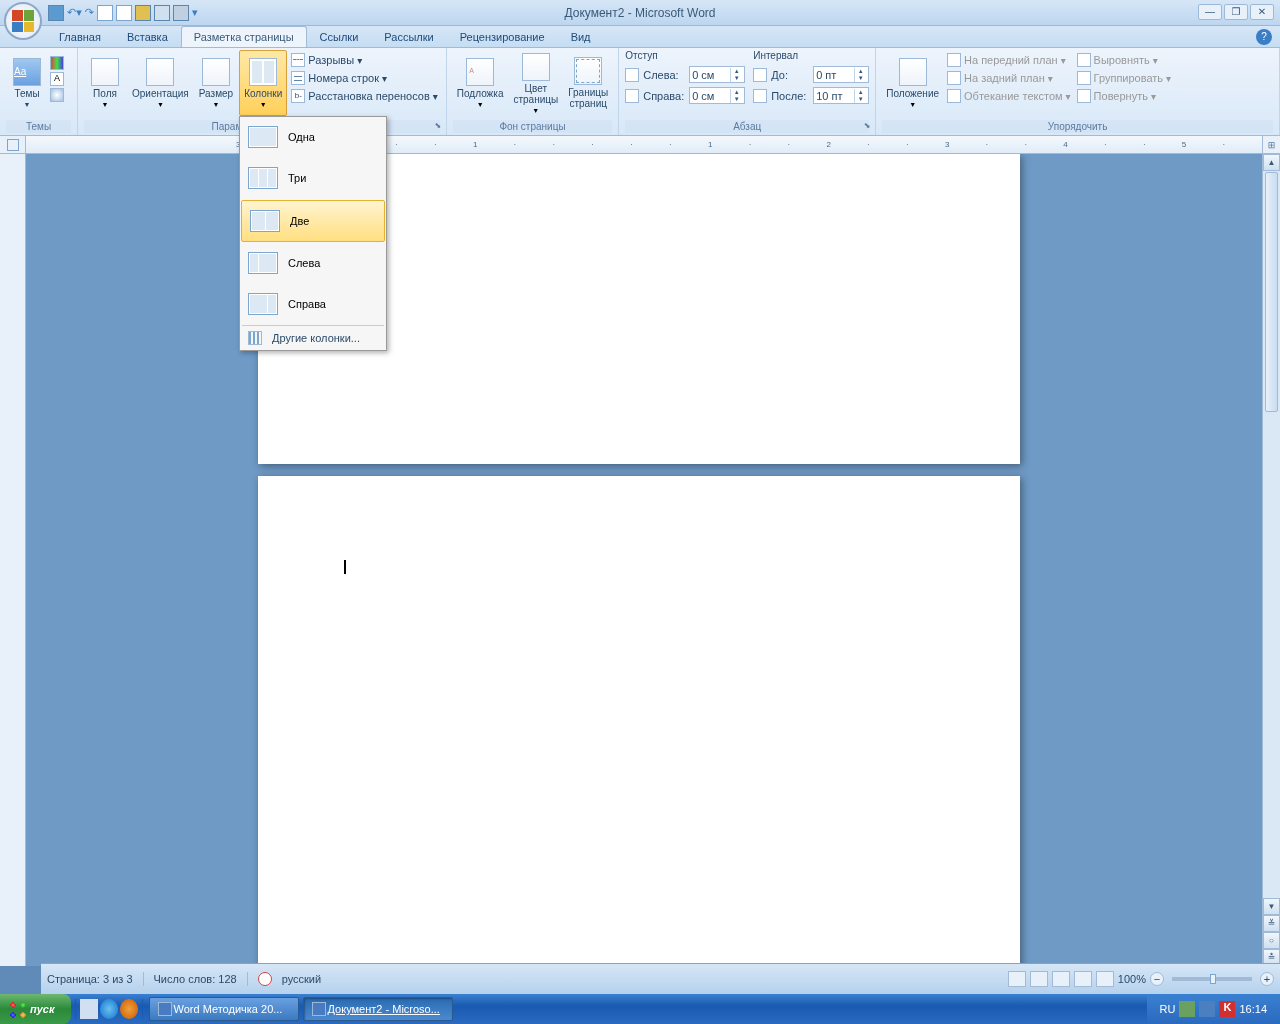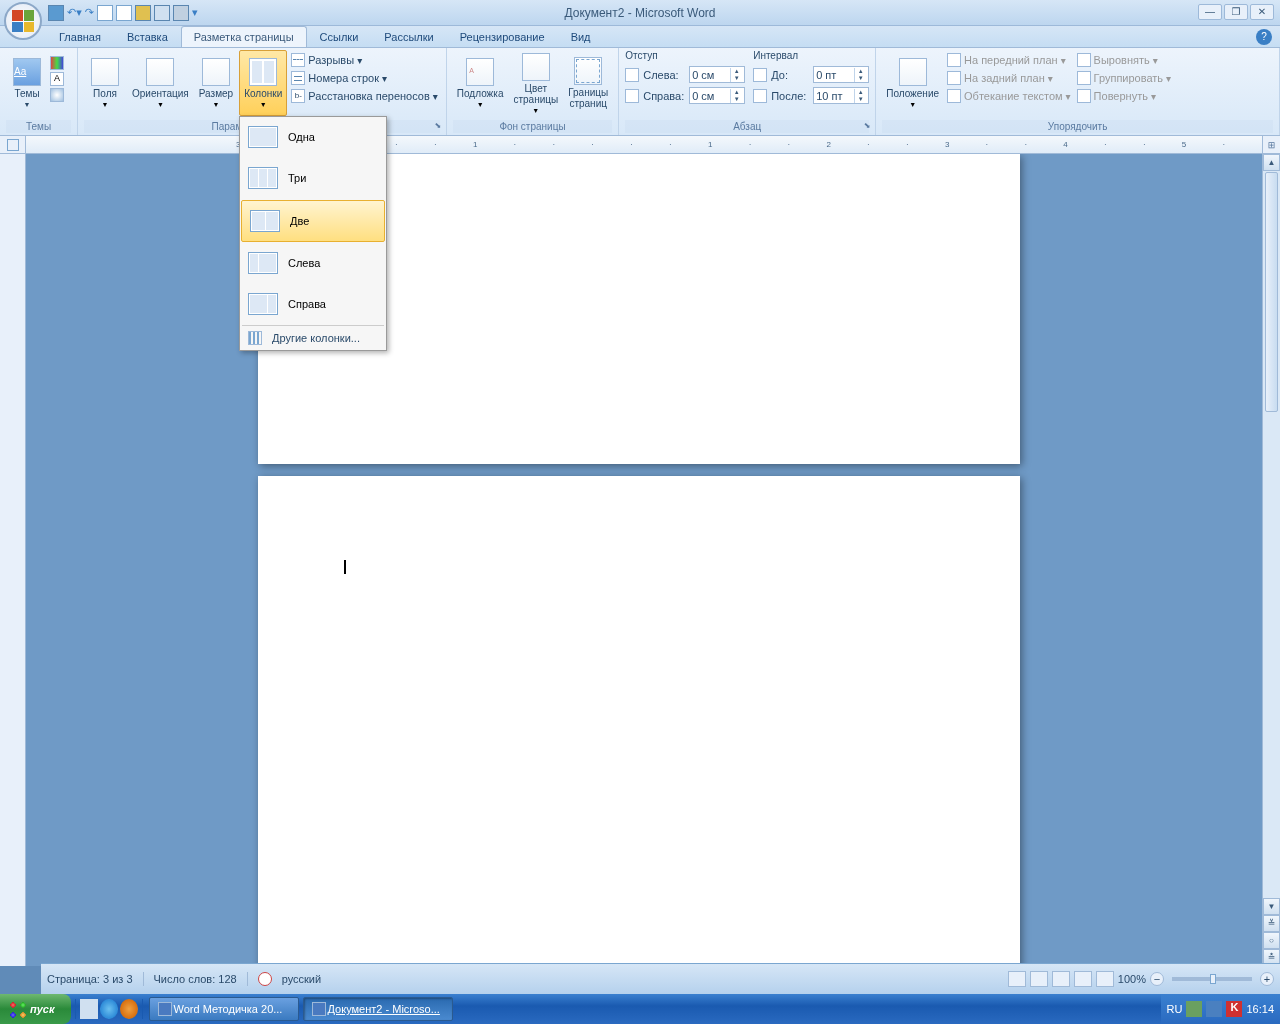--- a/index.html
+++ b/index.html
@@ -85,21 +85,21 @@
 .zoom-btn { width:14px; height:14px; border:1px solid #a0bad8; border-radius:7px; background:#e8f0fa; text-align:center; line-height:12px; cursor:pointer;}
 
 
 .taskbar { position:absolute; bottom:0; left:0; right:0; height:30px; background:linear-gradient(#3a80d0,#1a5ab0 40%,#2a6ac0); display:flex; align-items:center;}
 .start-btn { height:30px; padding:0 16px 0 8px; background:linear-gradient(#6eb870,#2a8a3a 50%,#3a9a4a); color:#fff; font-style:italic; font-weight:bold; font-size:14px; display:flex; align-items:center; border-radius:0 8px 8px 0; gap:4px;}
 .start-btn::before { content:""; width:18px; height:18px; background:radial-gradient(#f66,#c22 40%, transparent 40%),radial-gradient(#6e6,#2a2 40%, transparent 40%),radial-gradient(#66f,#22c 40%, transparent 40%),radial-gradient(#fc6,#c82 40%, transparent 40%); background-position:0 0,10px 0,0 10px,10px 10px; background-size:10px 10px; background-repeat:no-repeat;}
 .ql { display:flex; gap:2px; margin:0 4px; padding:0 4px; border-left:1px solid #1a5ab0; border-right:1px solid #1a5ab0;}
 .ql-icon { width:18px; height:20px; border:1px solid transparent;}
 .task-btn { height:24px; padding:0 8px; margin:0 2px; background:linear-gradient(#6aa0e0,#3a7ac0); border:1px solid #2a5a90; border-radius:2px; color:#fff; font-size:10px; display:flex; align-items:center; gap:2px; min-width:150px; max-width:160px; overflow:hidden; white-space:nowrap;}
 .task-btn.active { background:linear-gradient(#2a6ab0,#4a8ad0); box-shadow: inset 1px 1px 2px rgba(0,0,0,0.3); text-decoration: underline;}
-.tray { margin-left:auto; display:flex; align-items:center; gap:4px; padding:0 6px; background:linear-gradient(#3a80d0,#2a6ac0); height:30px; color:#fff; font-size:10px;}
+.tray { margin-left:auto; display:flex; align-items:center; gap:4px; padding:0 13px; background:linear-gradient(#3a80d0,#2a6ac0); height:30px; color:#fff; font-size:10px;}
 .tray-icon { width:16px; height:16px;}
 
 
 .i-page { background:linear-gradient(#fff,#eef4fa); border:1px solid #9db9d9;}
 .i-break { background:#fff; border:1px solid #9db9d9; position:relative;}
 .i-break::after{content:"";position:absolute;left:1px;right:1px;top:45%;height:1px;border-top:1px dashed #5a86b0;}
 .i-lines { background:#fff; border:1px solid #9db9d9; position:relative;}
 .i-lines::before,.i-lines::after{content:"";position:absolute;left:2px;right:2px;height:1px;background:#5a86b0;}
 .i-lines::before{top:4px;} .i-lines::after{top:8px;}
 </style>

